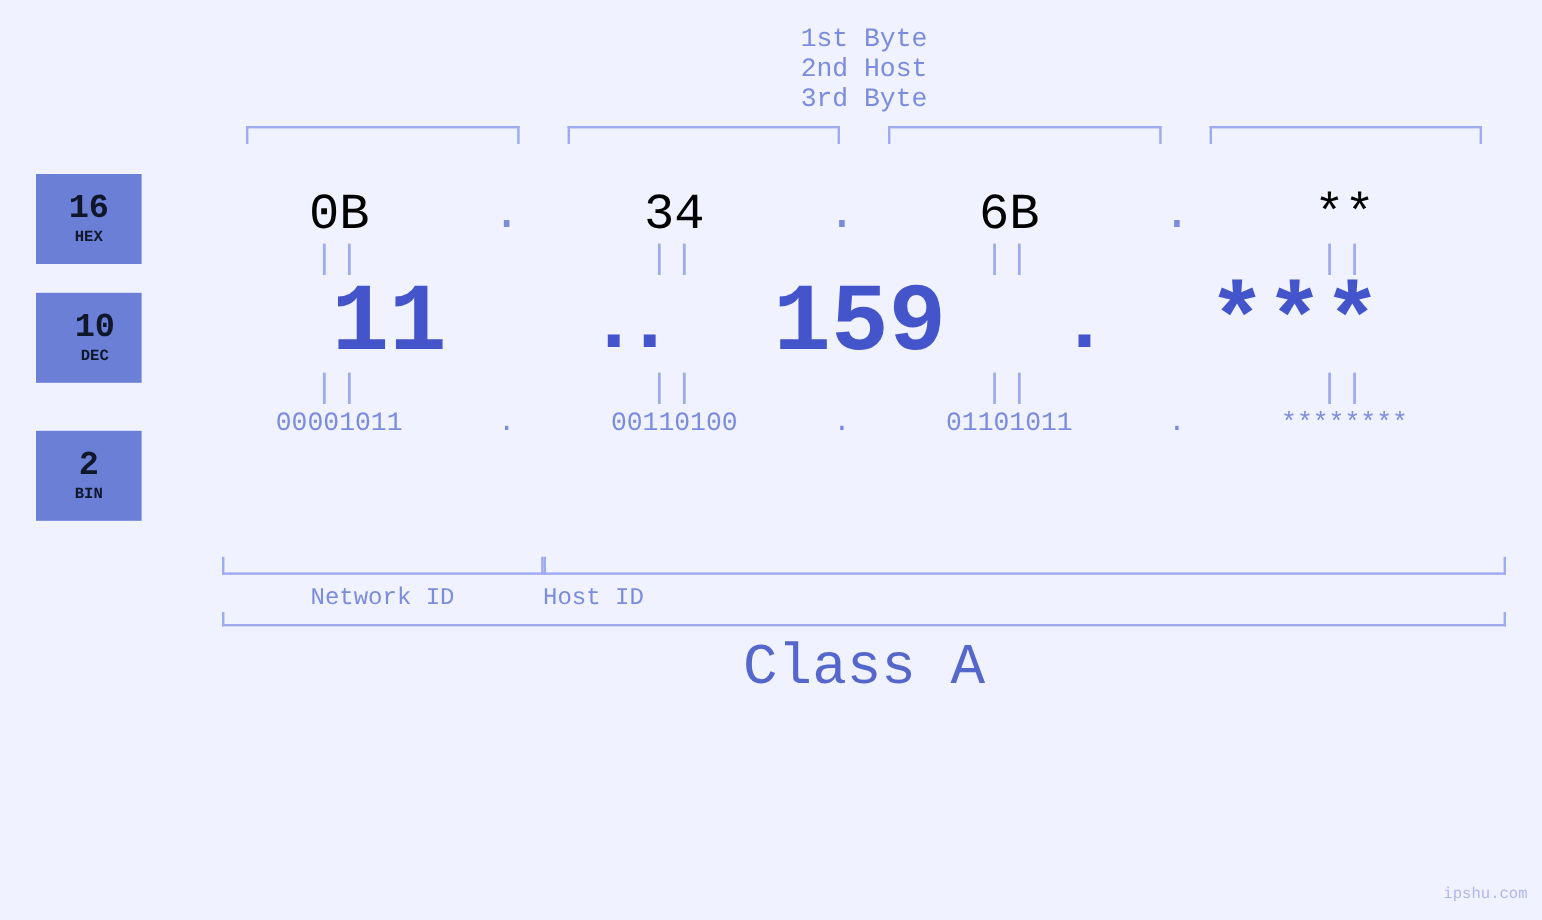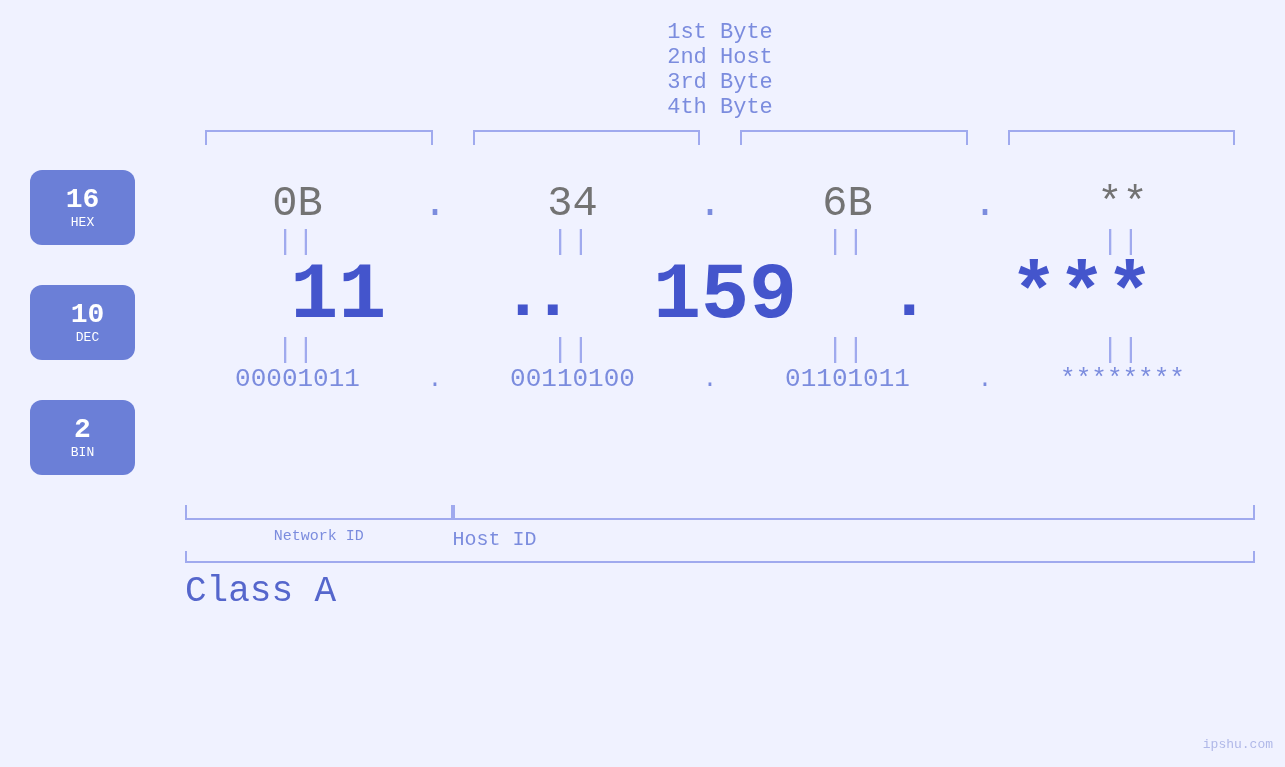--- a/index.html
+++ b/index.html
@@ -96,40 +96,40 @@
     .base-labels {
       display: flex;
       flex-direction: column;
       gap: 0;
       margin-right: 30px;
       justify-content: space-around;
     }
 
     .base-badge {
       background: #6b7fd7;
-      color: #ffffff;
-      border-radius: 12px;
-      width: 105px;
+      color: #0f172a;
+      border-radius: 0;
+      width: 88px;
       height: 75px;
       display: flex;
       flex-direction: column;
       align-items: center;
       justify-content: center;
       margin-bottom: 20px;
     }
 
     .base-number {
       font-size: 28px;
       font-weight: bold;
       line-height: 1.1;
     }
 
     .base-name {
       font-size: 13px;
-      font-weight: normal;
+      font-weight: bold;
     }
 
     .values-grid {
       flex: 1;
       display: flex;
       flex-direction: column;
     }
 
     
     .value-row {
@@ -152,38 +152,38 @@
     .dot-sep {
       color: #7b8cde;
       font-size: 40px;
       width: 30px;
       text-align: center;
       flex-shrink: 0;
     }
 
     
     .hex-val {
-      color: #737373;
+      color: #000000;
       font-size: 42px;
       font-family: 'Courier New', Courier, monospace;
     }
 
     
     .dec-val {
       color: #4455cc;
       font-size: 80px;
       font-family: 'Courier New', Courier, monospace;
       font-weight: bold;
       line-height: 1;
     }
 
     
     .bin-val {
       color: #7b8cde;
-      font-size: 26px;
+      font-size: 22px;
       font-family: 'Courier New', Courier, monospace;
     }
 
     
     .equals-row {
       display: flex;
       justify-content: space-around;
       padding: 0 10px;
       align-items: center;
     }
@@ -253,21 +253,21 @@
       display: flex;
       width: 100%;
       padding-left: 155px;
       margin-top: 8px;
     }
 
     .network-id-label {
       flex: 1;
       text-align: center;
       color: #7b8cde;
-      font-size: 15px;
+      font-size: 20px;
       font-family: 'Courier New', Courier, monospace;
     }
 
     .host-id-label {
       flex: 3;
       text-align: left;
       color: #7b8cde;
       font-size: 20px;
       font-family: 'Courier New', Courier, monospace;
     }
@@ -298,22 +298,23 @@
     .class-bracket-right {
       position: absolute;
       right: 0;
       bottom: 0;
       width: 2px;
       height: 12px;
       background: #a0aaee;
     }
 
     .class-label {
+      text-align: center;
       color: #5566cc;
-      font-size: 36px;
+      font-size: 48px;
       font-family: 'Courier New', Courier, monospace;
       margin-top: 8px;
     }
 
     .watermark {
       position: absolute;
       bottom: 15px;
       right: 12px;
       color: #b0b8e8;
       font-size: 13px;
@@ -322,21 +323,20 @@
   </style>
 </head>
 <body>
 
 <div class="container">
 
   <div class="byte-headers">
     <div class="byte-header">1st Byte</div>
     <div class="byte-header">2nd Host</div>
     <div class="byte-header">3rd Byte</div>
-    <div class="byte-header">4th Byte</div>
   </div>
 
   <div class="bracket-top">
     <div class="bracket-segment">
       <div class="bracket-line-top"></div>
       <div class="bracket-line-left"></div>
       <div class="bracket-line-right"></div>
     </div>
     <div class="bracket-segment">
       <div class="bracket-line-top"></div>
@@ -355,21 +355,21 @@
     </div>
   </div>
 
   <div class="rows-wrapper">
 
     <div class="base-labels">
       <div class="base-badge">
         <span class="base-number">16</span>
         <span class="base-name">HEX</span>
       </div>
-      <div class="base-badge" style="margin-top: 20px; margin-bottom: 20px; padding-left: 10px;">
+      <div class="base-badge" style="margin-top: 4px; margin-bottom: 20px; padding-left: 10px;">
         <span class="base-number">10</span>
         <span class="base-name">DEC</span>
       </div>
       <div class="base-badge" style="margin-top: 20px;">
         <span class="base-number">2</span>
         <span class="base-name">BIN</span>
       </div>
     </div>
 
     <div class="values-grid">

